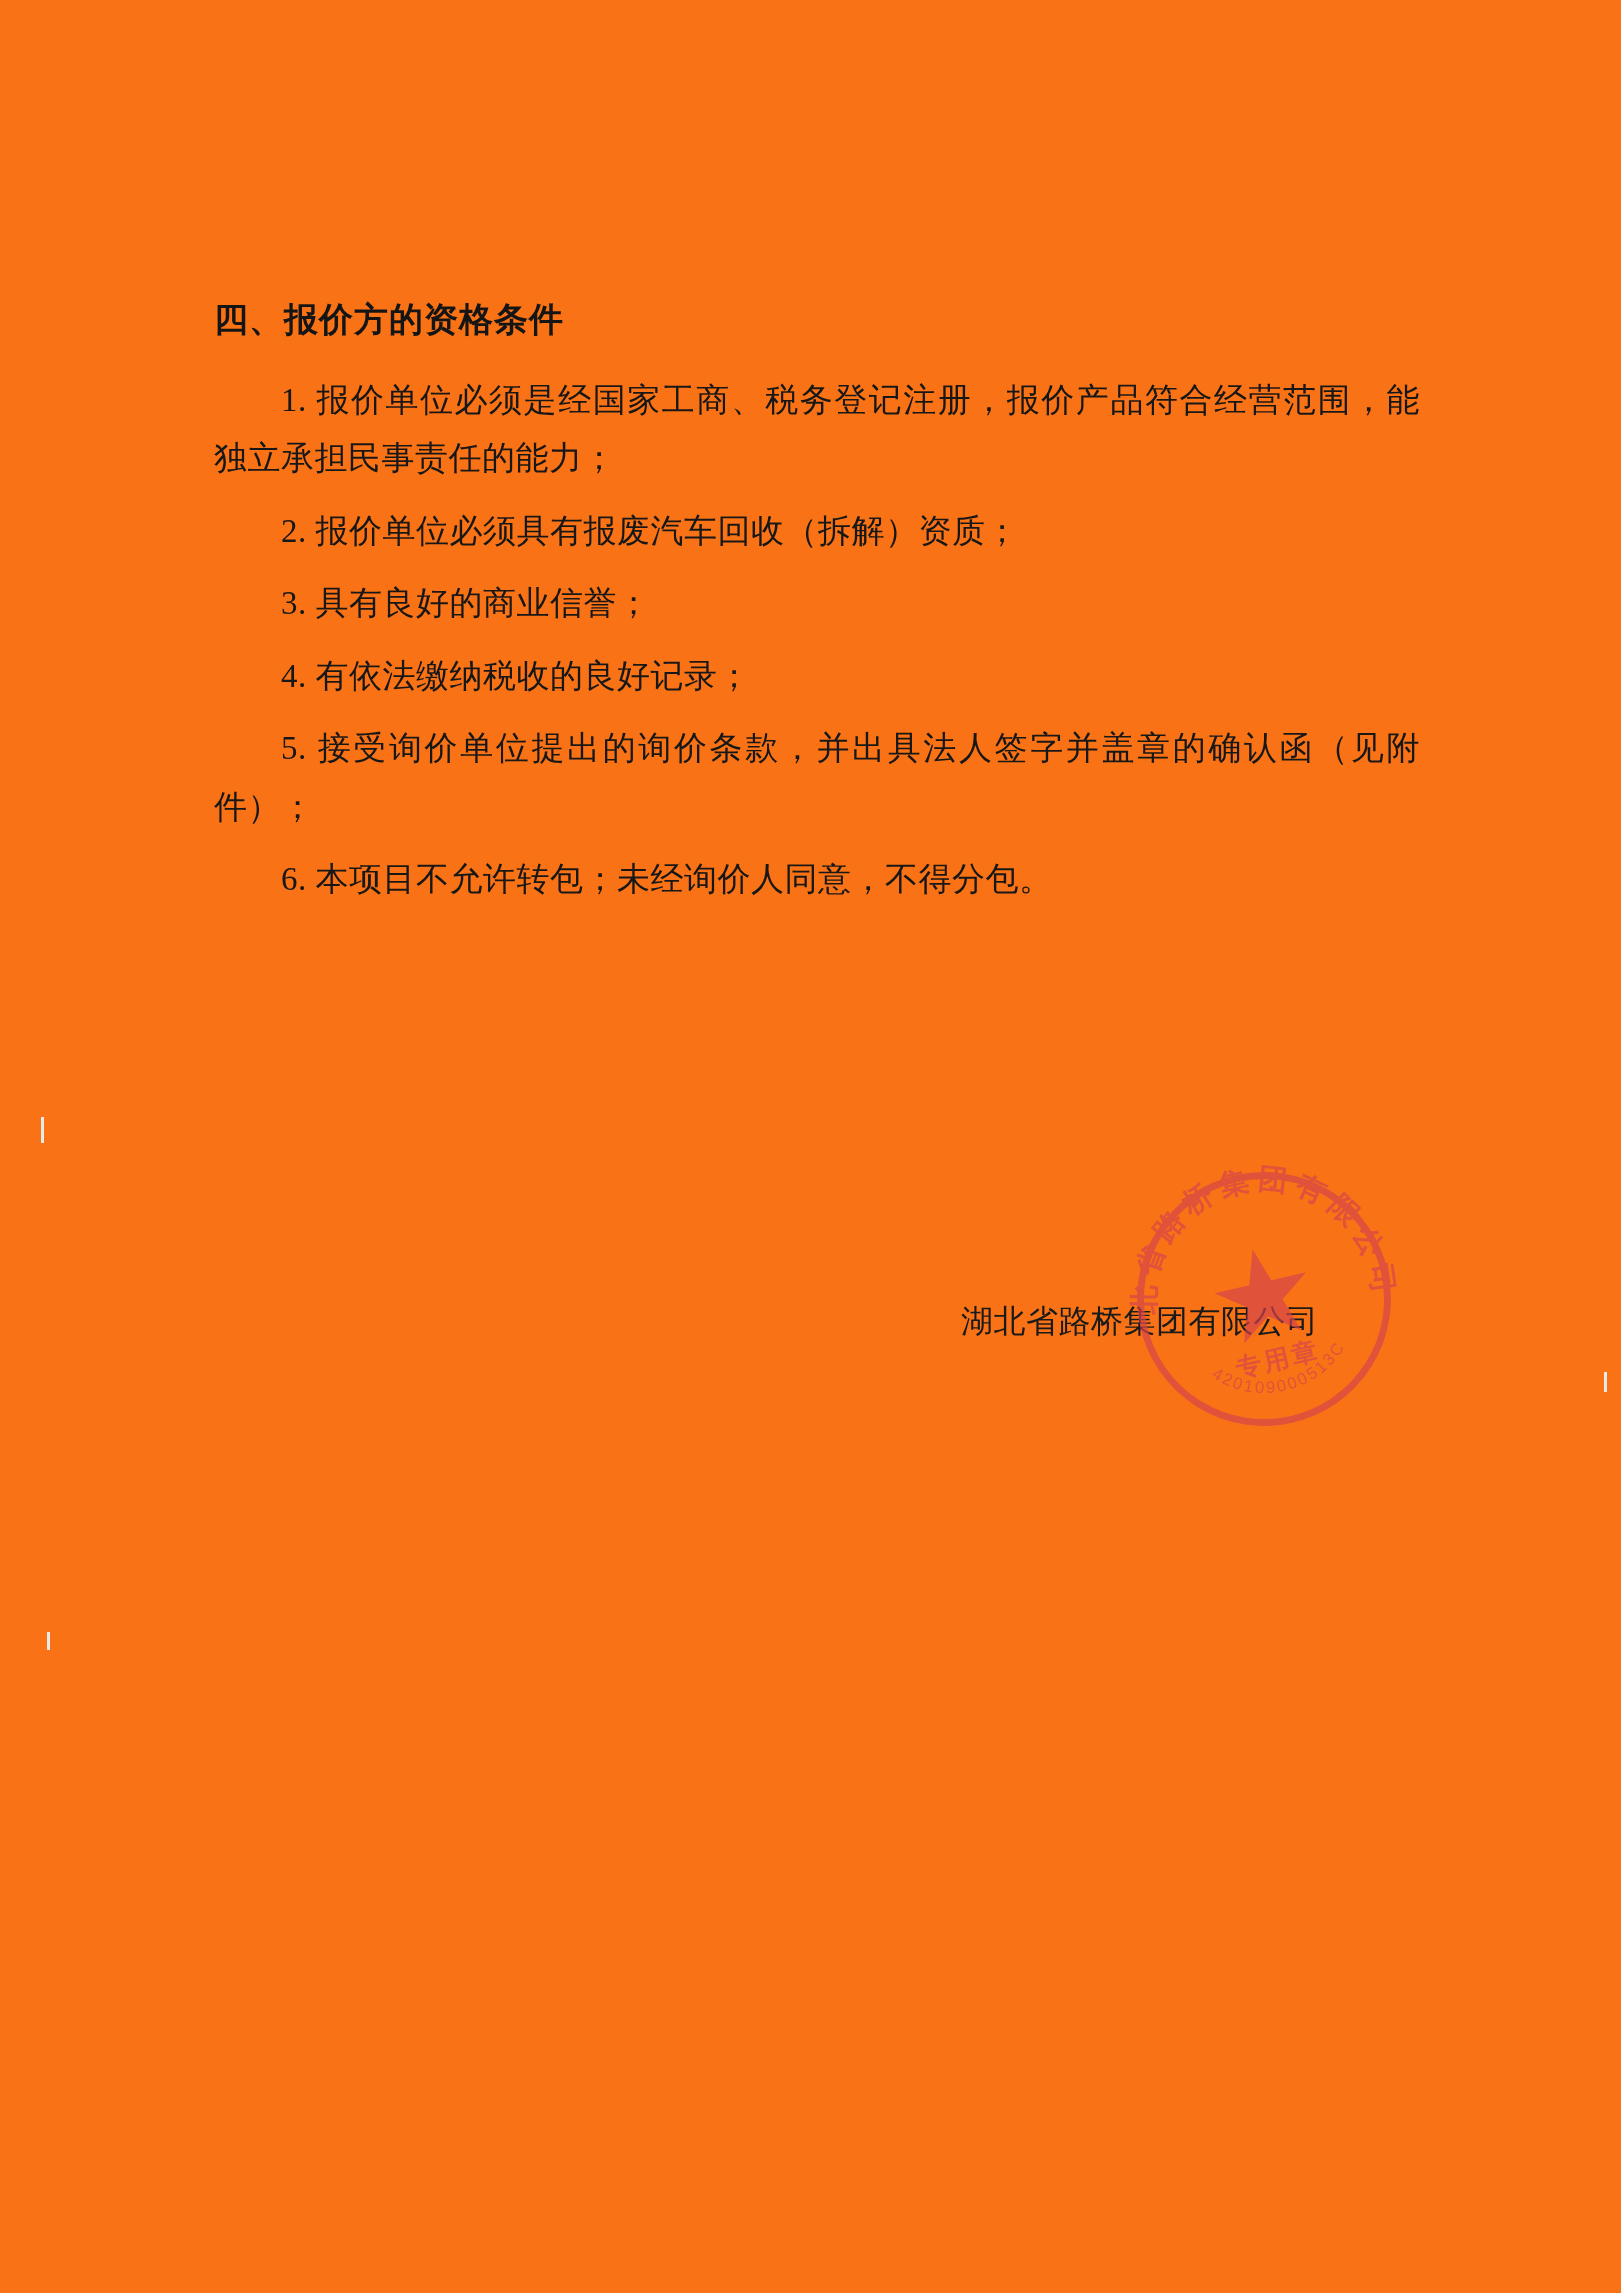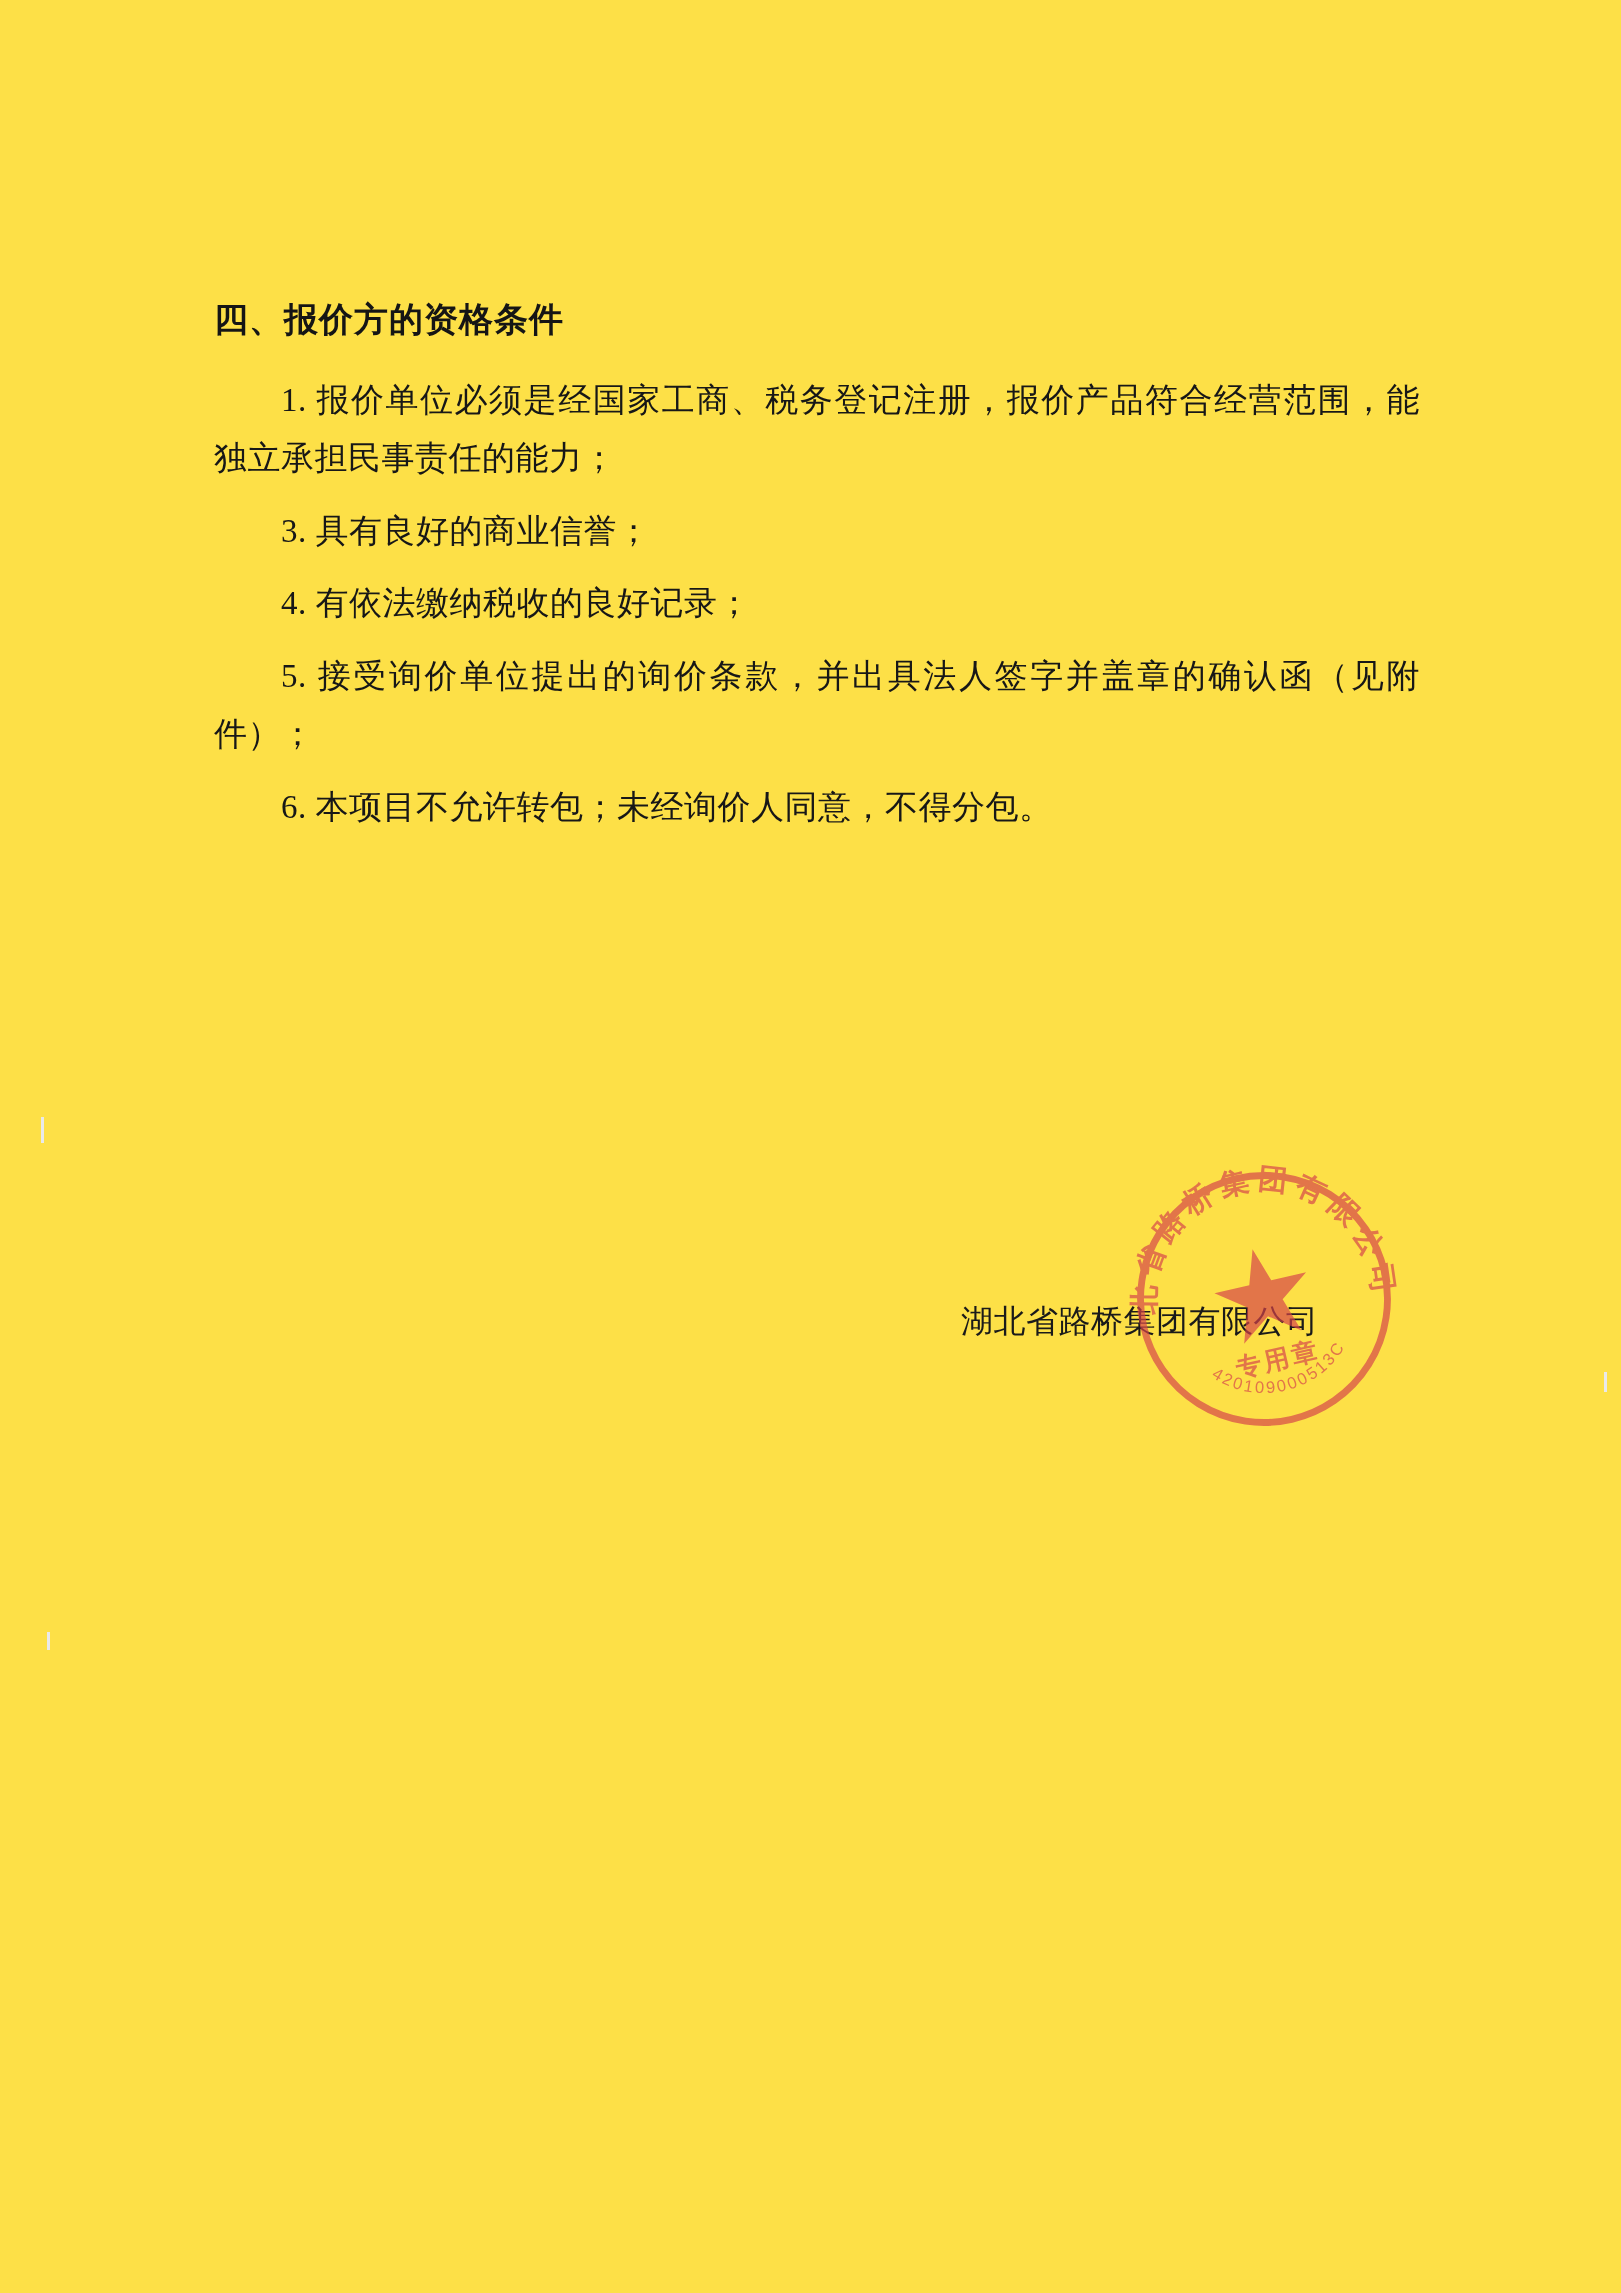--- a/index.html
+++ b/index.html
@@ -12,21 +12,21 @@
     height: 2294px;
     position: relative;
     font-family: "Liberation Serif", "DejaVu Serif", serif;
     color: #1a1a1a;
     overflow: hidden;
   }
 
   .page {
     position: absolute;
     inset: 0;
-    background: #fde047;
+    background: #f97316;
   }
 
   .content {
     position: absolute;
     left: 214px;
     top: 294px;
     width: 1206px;
   }
 
   .section-title {
@@ -114,20 +114,21 @@
 </head>
 <body>
 
 <div class="page">
 
   <div class="content">
 
     <h1 class="section-title">四、报价方的资格条件</h1>
 
     <p class="para">1. 报价单位必须是经国家工商、税务登记注册，报价产品符合经营范围，能独立承担民事责任的能力；</p>
+    <p class="para">2. 报价单位必须具有报废汽车回收（拆解）资质；</p>
     <p class="para">3. 具有良好的商业信誉；</p>
     <p class="para">4. 有依法缴纳税收的良好记录；</p>
     <p class="para">5. 接受询价单位提出的询价条款，并出具法人签字并盖章的确认函（见附件）；</p>
     <p class="para">6. 本项目不允许转包；未经询价人同意，不得分包。</p>
 
   </div>
 
   <div class="signature-block">
     <div class="sig-line">湖北省路桥集团有限公司</div>
   </div>

